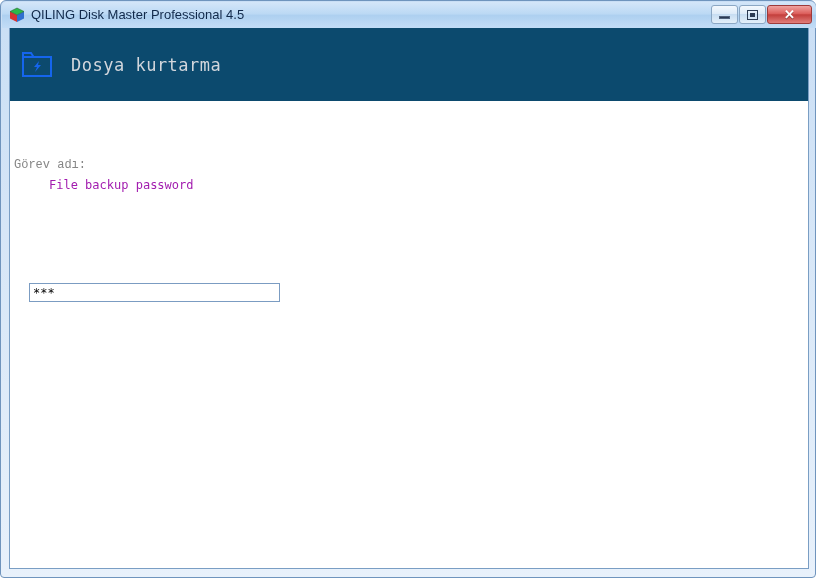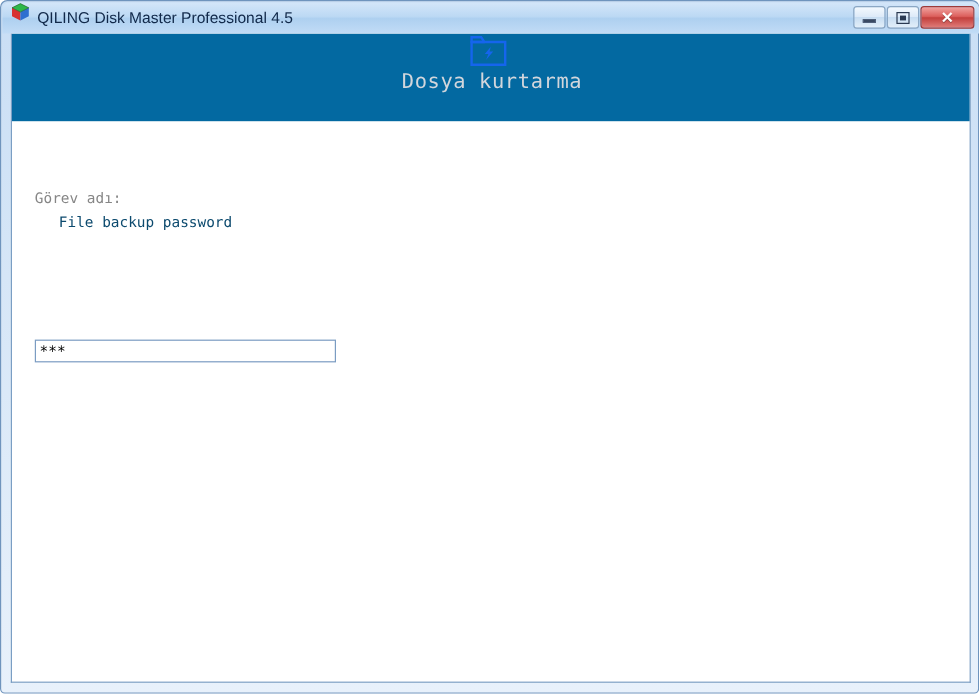--- a/index.html
+++ b/index.html
@@ -29,20 +29,21 @@
   
   .titlebar {
     position: absolute;
     left: 1px; top: 1px;
     width: 814px;
     height: 26px;
     box-sizing: border-box;
     background: linear-gradient(to bottom, #d4e6f9 0%, #bcd9f4 45%, #aed0f0 52%, #c2dcf6 100%);
     border-radius: 5px 5px 0 0;
     display: flex;
+    align-items: center;
     overflow: hidden;
   }
   .app-icon {
     width: 16px; height: 16px;
     margin-left: 7px;
     margin-right: 6px;
     flex: 0 0 auto;
     position: relative;
   }
   .title-text {
@@ -122,24 +123,23 @@
     border-top: none;
     overflow: hidden;
   }
 
   
   .header-band {
     position: absolute;
     left: 0; top: 0;
     width: 800px;
     height: 73px;
-    background: #0369a1;
-    display: flex;
-    align-items: center;
-    flex-direction: column;
+    background: #0c4a6e;
+    display: flex;
+    align-items: center;
   }
   .folder-icon {
     margin-left: 10px;
     margin-right: 17px;
     width: 34px;
     height: 30px;
     flex: 0 0 auto;
   }
   .header-title {
     font-family: "DejaVu Sans Mono", monospace;
@@ -161,25 +161,25 @@
     position: absolute;
     font-family: "DejaVu Sans Mono", monospace;
     font-size: 12px;
     color: #868686;
     white-space: nowrap;
   }
   .value-black {
     position: absolute;
     font-family: "DejaVu Sans Mono", monospace;
     font-size: 12px;
-    color: #0c4a6e;
-    white-space: nowrap;
-  }
-
-  .task-label   { left: 19px; top: 57px; }
+    color: #a21caf;
+    white-space: nowrap;
+  }
+
+  .task-label   { left: 4px; top: 57px; font-family: Liberation Mono, monospace; }
   .task-value   { left: 39px; top: 77px; }
   .pwd-label    { left: 19px; top: 162px; }
 
   .pwd-input {
     position: absolute;
     left: 19px;
     top: 182px;
     width: 251px;
     height: 19px;
     box-sizing: border-box;

